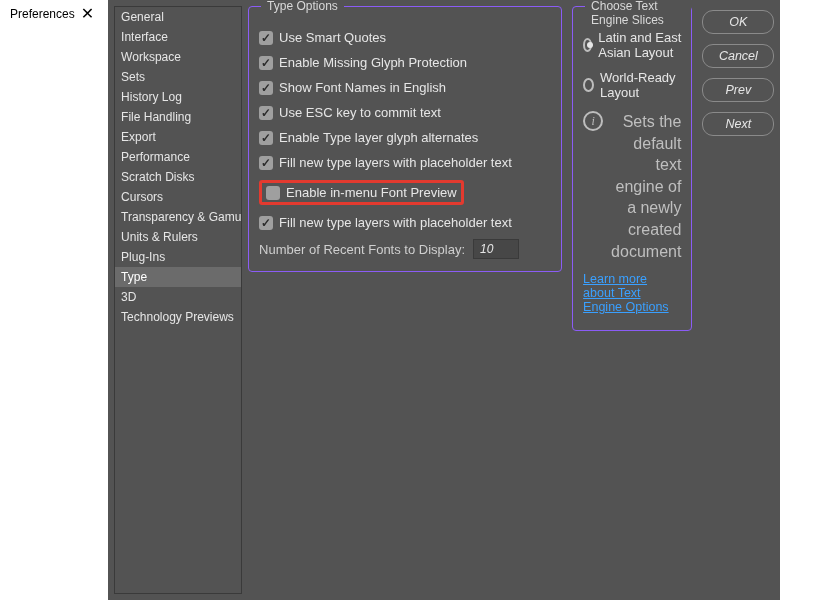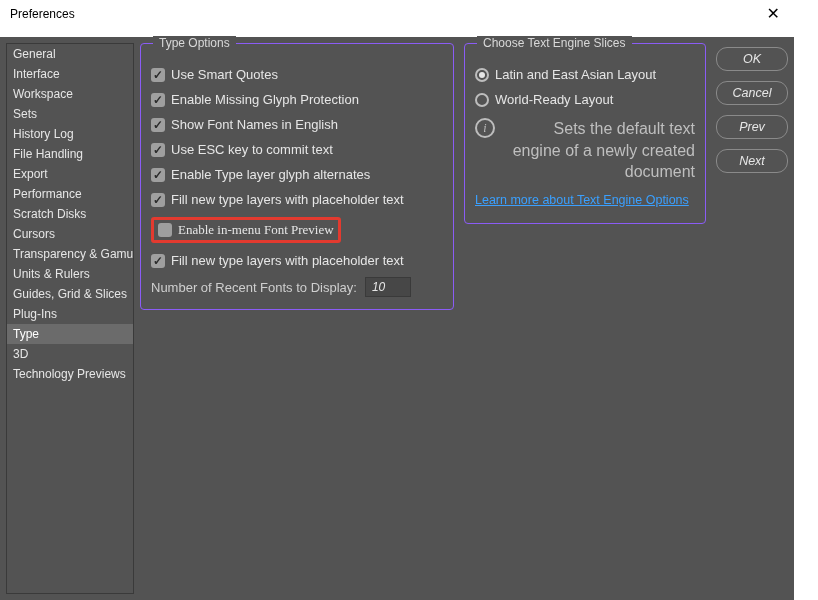--- a/index.html
+++ b/index.html
@@ -7,25 +7,24 @@
     padding: 0;
     width: 818px;
     height: 600px;
     font-family: "Segoe UI", Tahoma, Arial, sans-serif;
     font-size: 13px;
     background: #ffffff;
     color: #dcdcdc;
     overflow: hidden;
   }
   .window {
-    width: 794px;
+    width: 658px;
     height: 600px;
     display: flex;
-    flex-direction: column;
-    gap: 9px;
+    flex-direction: row;
   }
   .titlebar {
     height: 28px;
     background: #ffffff;
     display: flex;
     align-items: center;
     padding: 0 8px;
     color: #000;
     font-size: 12px;
     justify-content: space-between;
@@ -111,21 +110,20 @@
   .checkbox.unchecked::after { content: ""; }
   .checkbox.checked::after { content: "✓"; font-weight: bold; }
   .opt-label { color: #e6e6e6; font-size: 13px; }
   .highlight-box {
     border: 3px solid #e33a2f;
     border-radius: 3px;
     padding: 2px 4px;
     display: inline-flex;
     align-items: center;
     gap: 6px;
-    font-family: Liberation Serif, serif;
   }
   .number-row { display:flex; align-items:center; gap:8px; padding-top:4px; font-size:13px; color:#cfcfcf; }
   .num-input {
     width: 46px;
     height: 20px;
     background: #474747;
     border: 1px solid #3a3a3a;
     color: #e6e6e6;
     padding: 0 6px;
     box-sizing: border-box;
@@ -206,21 +204,20 @@
           <li class="sidebar-item">Workspace</li>
           <li class="sidebar-item">Sets</li>
           <li class="sidebar-item">History Log</li>
           <li class="sidebar-item">File Handling</li>
           <li class="sidebar-item">Export</li>
           <li class="sidebar-item">Performance</li>
           <li class="sidebar-item">Scratch Disks</li>
           <li class="sidebar-item">Cursors</li>
           <li class="sidebar-item">Transparency &amp; Gamut</li>
           <li class="sidebar-item">Units &amp; Rulers</li>
-          <li class="sidebar-item">Guides, Grid &amp; Slices</li>
           <li class="sidebar-item">Plug-Ins</li>
           <li class="sidebar-item selected">Type</li>
           <li class="sidebar-item">3D</li>
           <li class="sidebar-item">Technology Previews</li>
         </ul>
     </nav>
 
     <div class="main">
 
       <div class="col-left">

